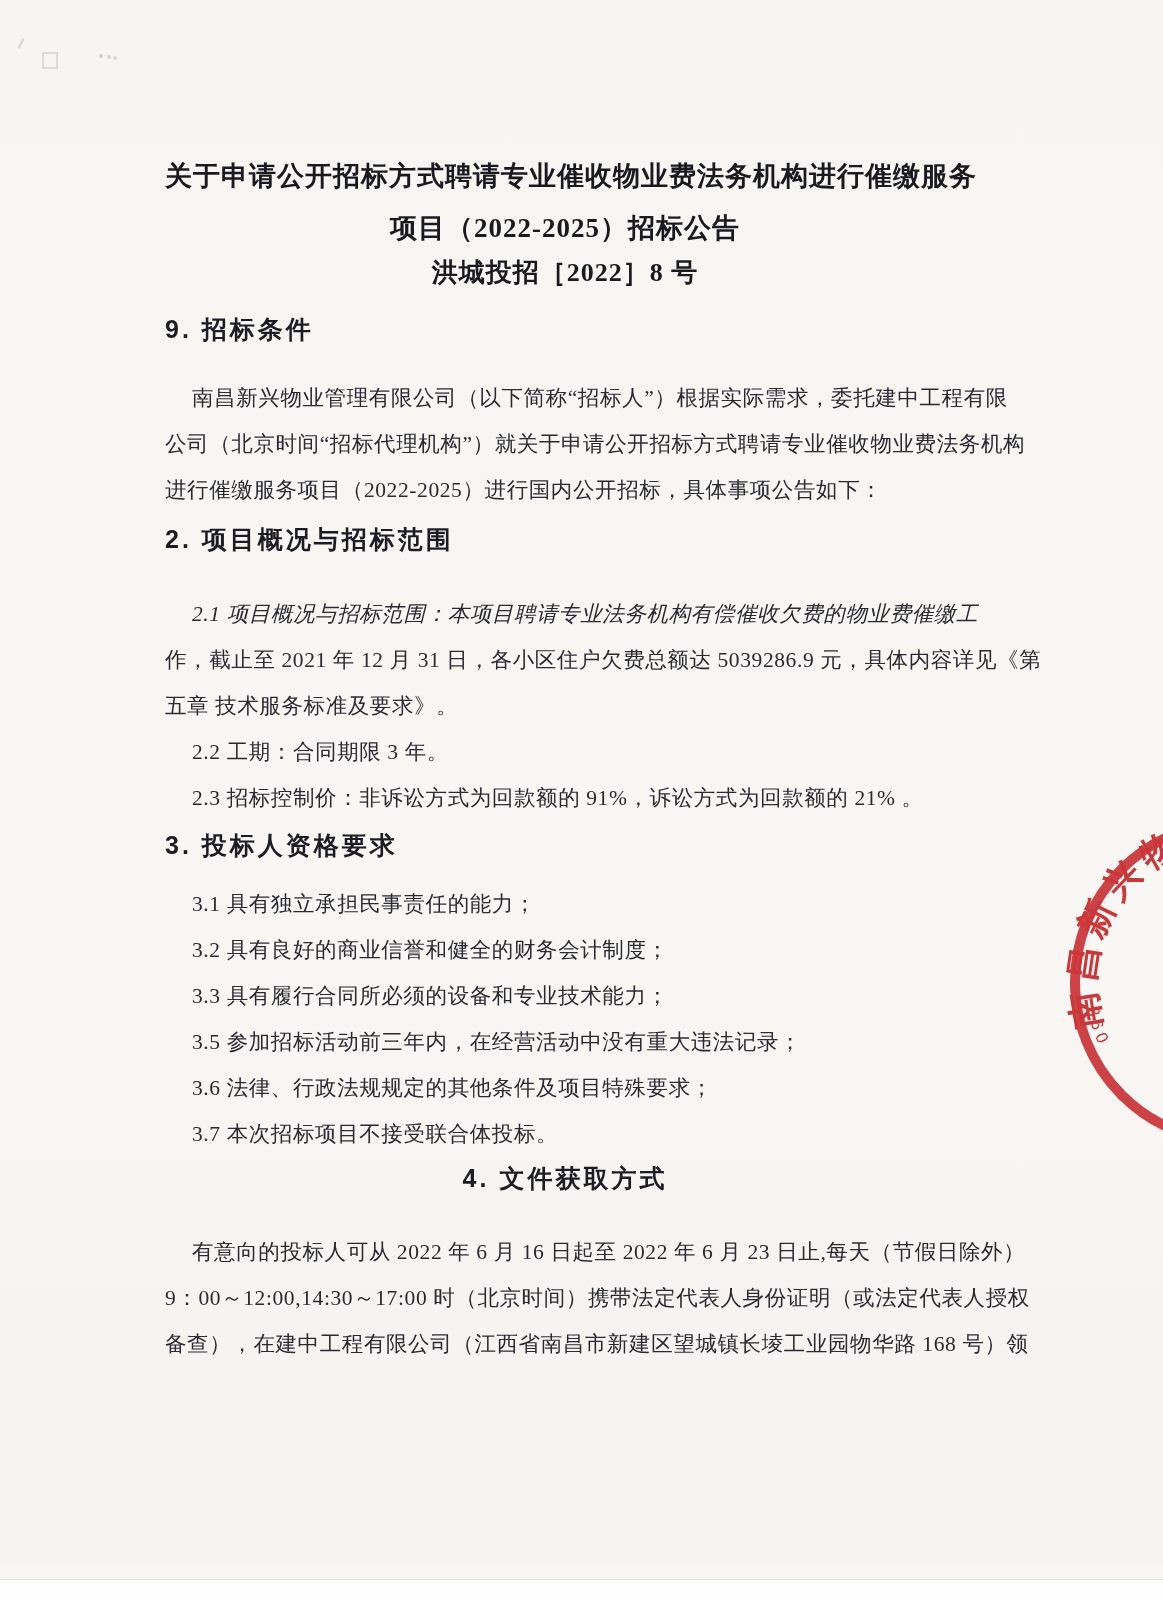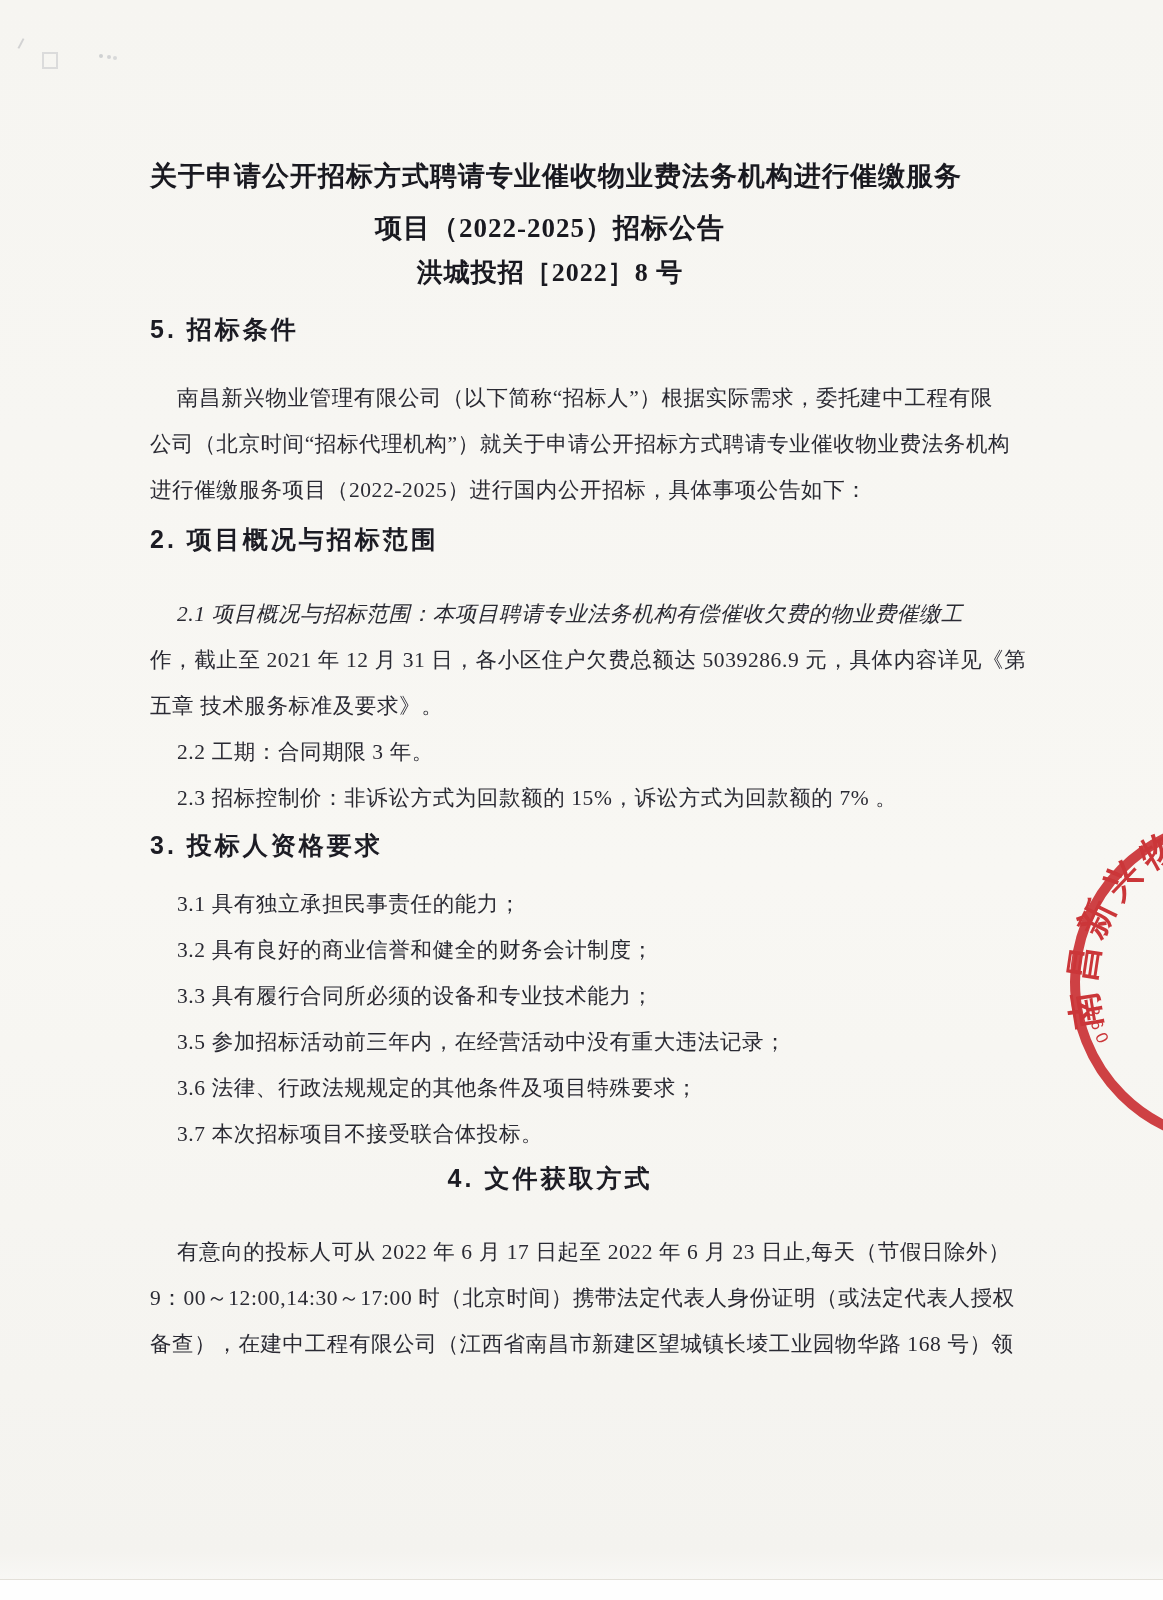--- a/index.html
+++ b/index.html
@@ -5,21 +5,21 @@
   html,body{margin:0;padding:0;background:#ffffff;}
   .page{
     position:relative;
     width:1163px;height:1600px;
     background:linear-gradient(180deg,#f6f5f1 0%,#f8f7f3 55%,#f4f3ef 97%,#fbfbf9 100%);
     overflow:hidden;
     font-family:"Liberation Serif","DejaVu Serif",serif;
     color:#26262e;
   }
   .content{
-    position:absolute;left:150px;top:150px;width:800px;
+    position:absolute;left:165px;top:150px;width:800px;
   }
   .title-line{
     display:block;text-align:center;white-space:nowrap;
     font-weight:700;font-size:27px;line-height:40px;height:40px;
     color:#191920;letter-spacing:1px;
   }
   .title-line.t1{margin-top:6px;}
   .title-line.t2{margin-top:12px;}
   .title-line.t3{margin-top:5px;font-size:26px;}
   .sec-heading{
@@ -73,42 +73,42 @@
   <div class="smudge smudge-slash"></div>
   <div class="smudge smudge-square"></div>
   <div class="smudge smudge-dots"></div>
 
   <div class="content">
 
     <span class="title-line t1">关于申请公开招标方式聘请专业催收物业费法务机构进行催缴服务</span>
     <span class="title-line t2">项目（2022-2025）招标公告</span>
     <span class="title-line t3">洪城投招［2022］8 号</span>
 
-    <span class="sec-heading h1">5. 招标条件</span>
+    <span class="sec-heading h1">9. 招标条件</span>
     <span class="bline indent after-h1">南昌新兴物业管理有限公司（以下简称“招标人”）根据实际需求，委托建中工程有限</span>
     <span class="bline">公司（北京时间“招标代理机构”）就关于申请公开招标方式聘请专业催收物业费法务机构</span>
     <span class="bline">进行催缴服务项目（2022-2025）进行国内公开招标，具体事项公告如下：</span>
 
     <span class="sec-heading h2">2. 项目概况与招标范围</span>
     <span class="bline indent after-h2">2.1  项目概况与招标范围：本项目聘请专业法务机构有偿催收欠费的物业费催缴工</span>
     <span class="bline">作，截止至 2021 年 12 月 31 日，各小区住户欠费总额达 5039286.9 元，具体内容详见《第</span>
     <span class="bline">五章  技术服务标准及要求》。</span>
     <span class="bline indent">2.2 工期：合同期限 3 年。</span>
-    <span class="bline indent">2.3 招标控制价：非诉讼方式为回款额的 15%，诉讼方式为回款额的 7% 。</span>
+    <span class="bline indent">2.3 招标控制价：非诉讼方式为回款额的 91%，诉讼方式为回款额的 21% 。</span>
 
     <span class="sec-heading h3">3. 投标人资格要求</span>
     <span class="bline indent after-h3">3.1 具有独立承担民事责任的能力；</span>
     <span class="bline indent">3.2 具有良好的商业信誉和健全的财务会计制度；</span>
     <span class="bline indent">3.3 具有履行合同所必须的设备和专业技术能力；</span>
     <span class="bline indent">3.5 参加招标活动前三年内，在经营活动中没有重大违法记录；</span>
     <span class="bline indent">3.6 法律、行政法规规定的其他条件及项目特殊要求；</span>
     <span class="bline indent">3.7 本次招标项目不接受联合体投标。</span>
 
     <span class="sec-heading h4">4. 文件获取方式</span>
-    <span class="bline indent after-h4">有意向的投标人可从 2022 年 6 月 17 日起至 2022 年 6 月 23 日止,每天（节假日除外）</span>
+    <span class="bline indent after-h4">有意向的投标人可从 2022 年 6 月 16 日起至 2022 年 6 月 23 日止,每天（节假日除外）</span>
     <span class="bline">9：00～12:00,14:30～17:00 时（北京时间）携带法定代表人身份证明（或法定代表人授权</span>
     <span class="bline">备查），在建中工程有限公司（江西省南昌市新建区望城镇长堎工业园物华路 168 号）领</span>
 
   </div>
 
   <svg class="stamp" viewBox="1000 780 163 400" width="163" height="400">
     <circle cx="1235" cy="982" r="160" fill="none" stroke="#c8282c" stroke-width="10" opacity="0.95"></circle>
     <path id="stamp-text-circle" d="M 1101.8 1025.3 A 140 140 0 1 1 1368.2 938.7 A 140 140 0 1 1 1101.8 1025.3" fill="none"></path>
     <text font-size="36" font-weight="bold" fill="#c8282c" letter-spacing="7" font-family="Liberation Serif, DejaVu Serif, serif">
       <textPath href="#stamp-text-circle">南昌新兴物业管理有限公司</textPath>

